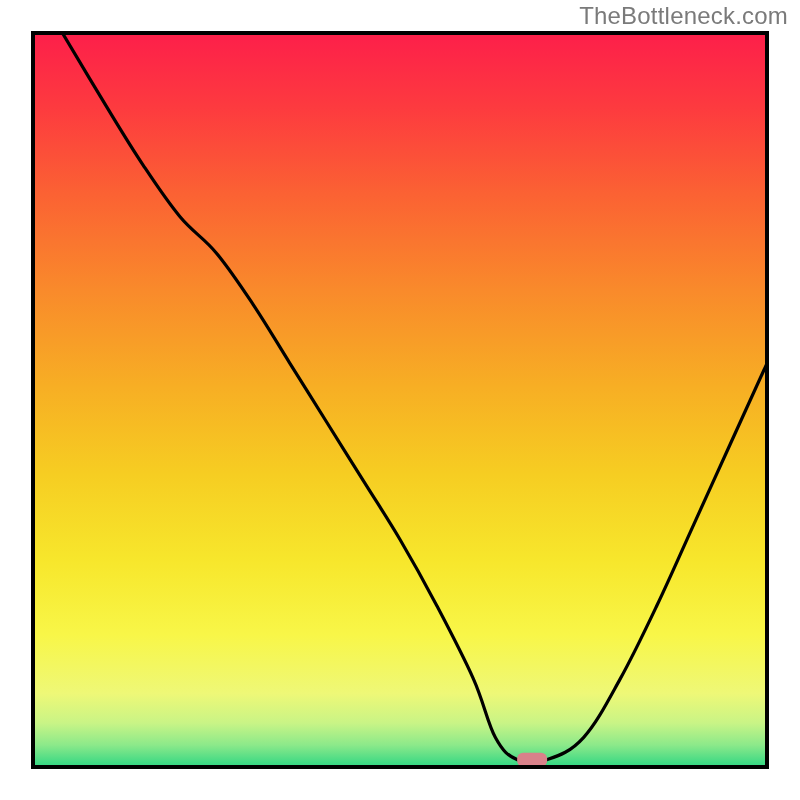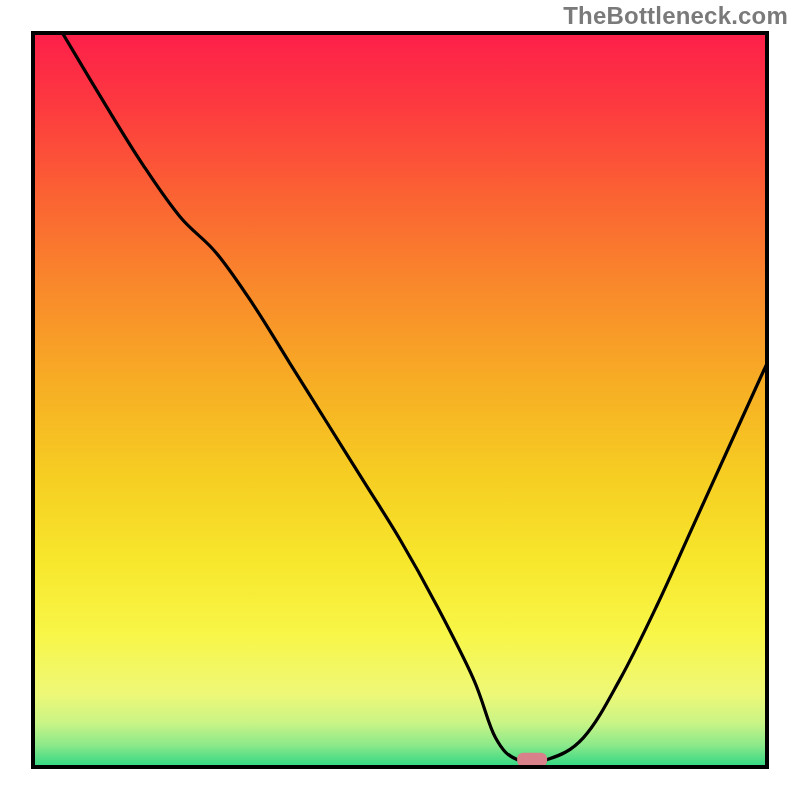--- a/index.html
+++ b/index.html
@@ -13,21 +13,21 @@
   .container {
     position: relative;
     width: 800px;
     height: 800px;
   }
   .watermark {
     position: absolute;
     top: 2px;
     right: 12px;
     font-size: 24px;
-    font-weight: 700;
+    font-weight: 400;
     color: #7a7a7a;
     letter-spacing: 0.2px;
     z-index: 10;
     margin-left: 26px;
   }
   svg.chart {
     position: absolute;
     top: 0;
     left: 0;
     width: 800px;

